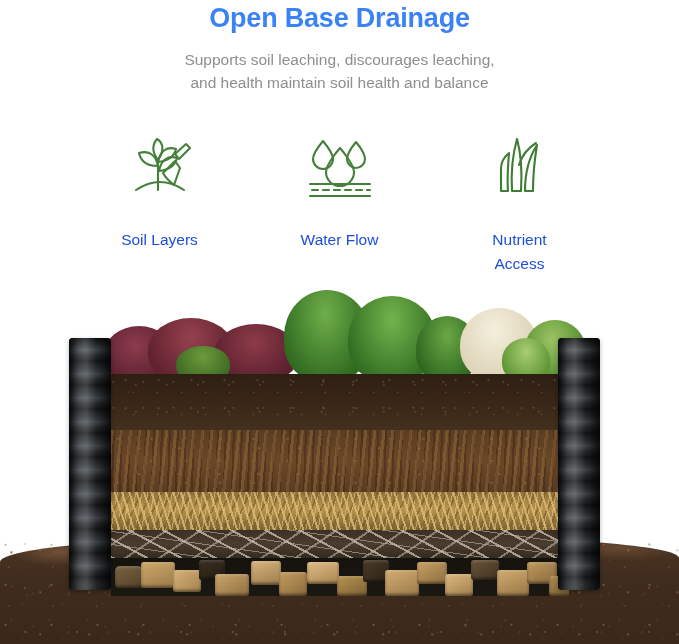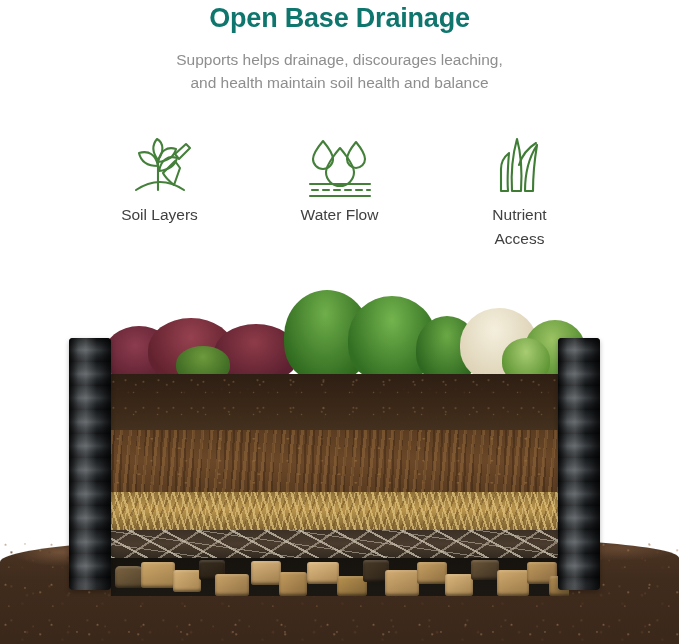--- a/index.html
+++ b/index.html
@@ -8,39 +8,39 @@
     background:#ffffff;
     font-family:"Liberation Sans", sans-serif;
     overflow:hidden;
   }
   .page { position:relative; width:679px; height:644px; background:#fff; }
 
   
   .header { padding-top:2px; text-align:center; }
   .title {
     font-size:27px; font-weight:700; letter-spacing:-0.2px;
-    color:#0f766e; line-height:1.25;
+    color:#3b82f6; line-height:1.25;
   }
   .subtitle {
     margin-top:12px;
     font-size:15.5px; font-weight:300; color:#8e8e8e;
     line-height:1.5;
   }
   .subtitle .ln { display:block; }
 
   
   .features {
     position:absolute; top:132px; left:0; width:679px;
     display:flex; justify-content:center; align-items:flex-start;
   }
   .feature { width:180px; text-align:center; }
   .feature-icon { height:70px; display:flex; align-items:center; justify-content:center; }
   .feature-label {
-    margin-top:1px; font-size:15.5px; font-weight:300;
-    color:#404040; line-height:1.55;
+    margin-top:26px; font-size:15.5px; font-weight:300;
+    color:#1d4ed8; line-height:1.55;
   }
   .feature-label .ln { display:block; }
 
   
   .scene { position:absolute; left:0; top:282px; width:679px; height:362px; }
 
   
   .ground {
     position:absolute; left:0; bottom:0; width:679px; height:108px;
     background:
@@ -154,21 +154,21 @@
   .post.right { left:558px; }
 </style>
 </head>
 <body>
 
 <div class="page">
 
   <div class="header">
     <div class="title">Open Base Drainage</div>
     <div class="subtitle">
-      <span class="ln">Supports helps drainage, discourages leaching,</span>
+      <span class="ln">Supports soil leaching, discourages leaching,</span>
       <span class="ln">and health maintain soil health and balance</span>
     </div>
   </div>
 
   <div class="features">
 
     <div class="feature">
       <div class="feature-icon">
         <svg width="76" height="62" viewBox="0 0 76 62" fill="none" stroke="#44803a" stroke-width="2.1" stroke-linecap="round" stroke-linejoin="round">
           <path d="M14 54 Q38 38 62 54"></path>

